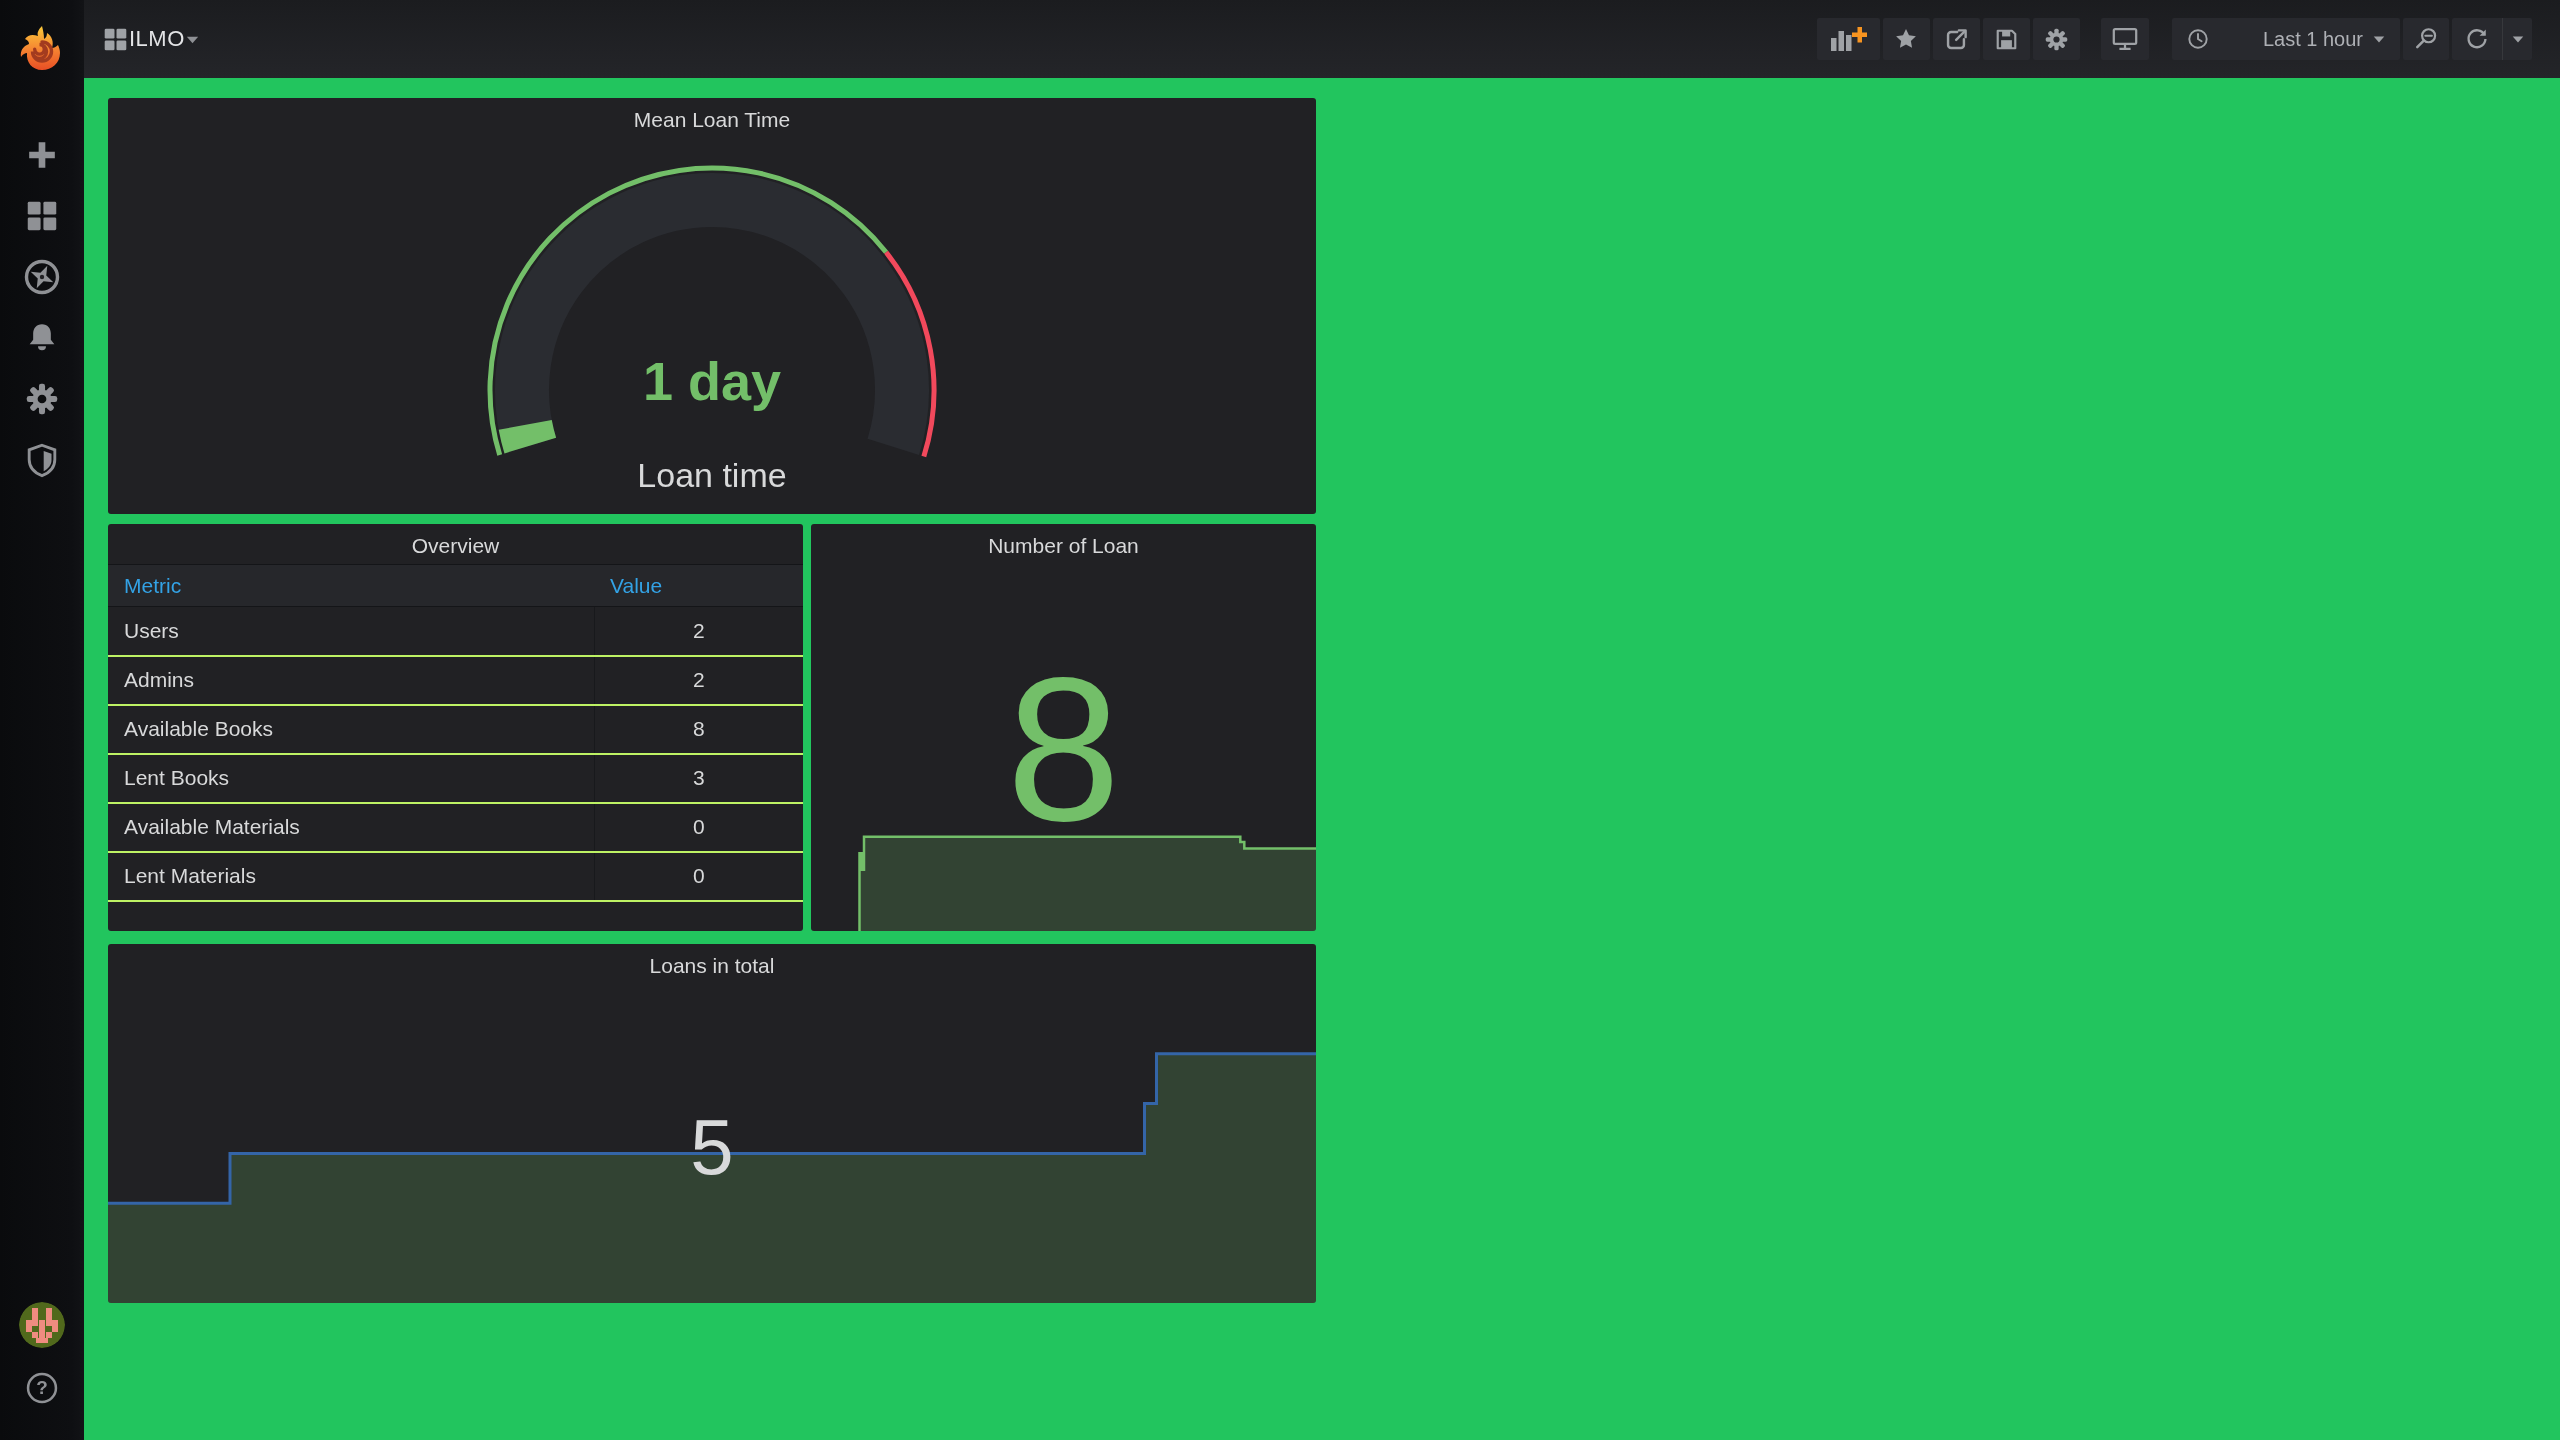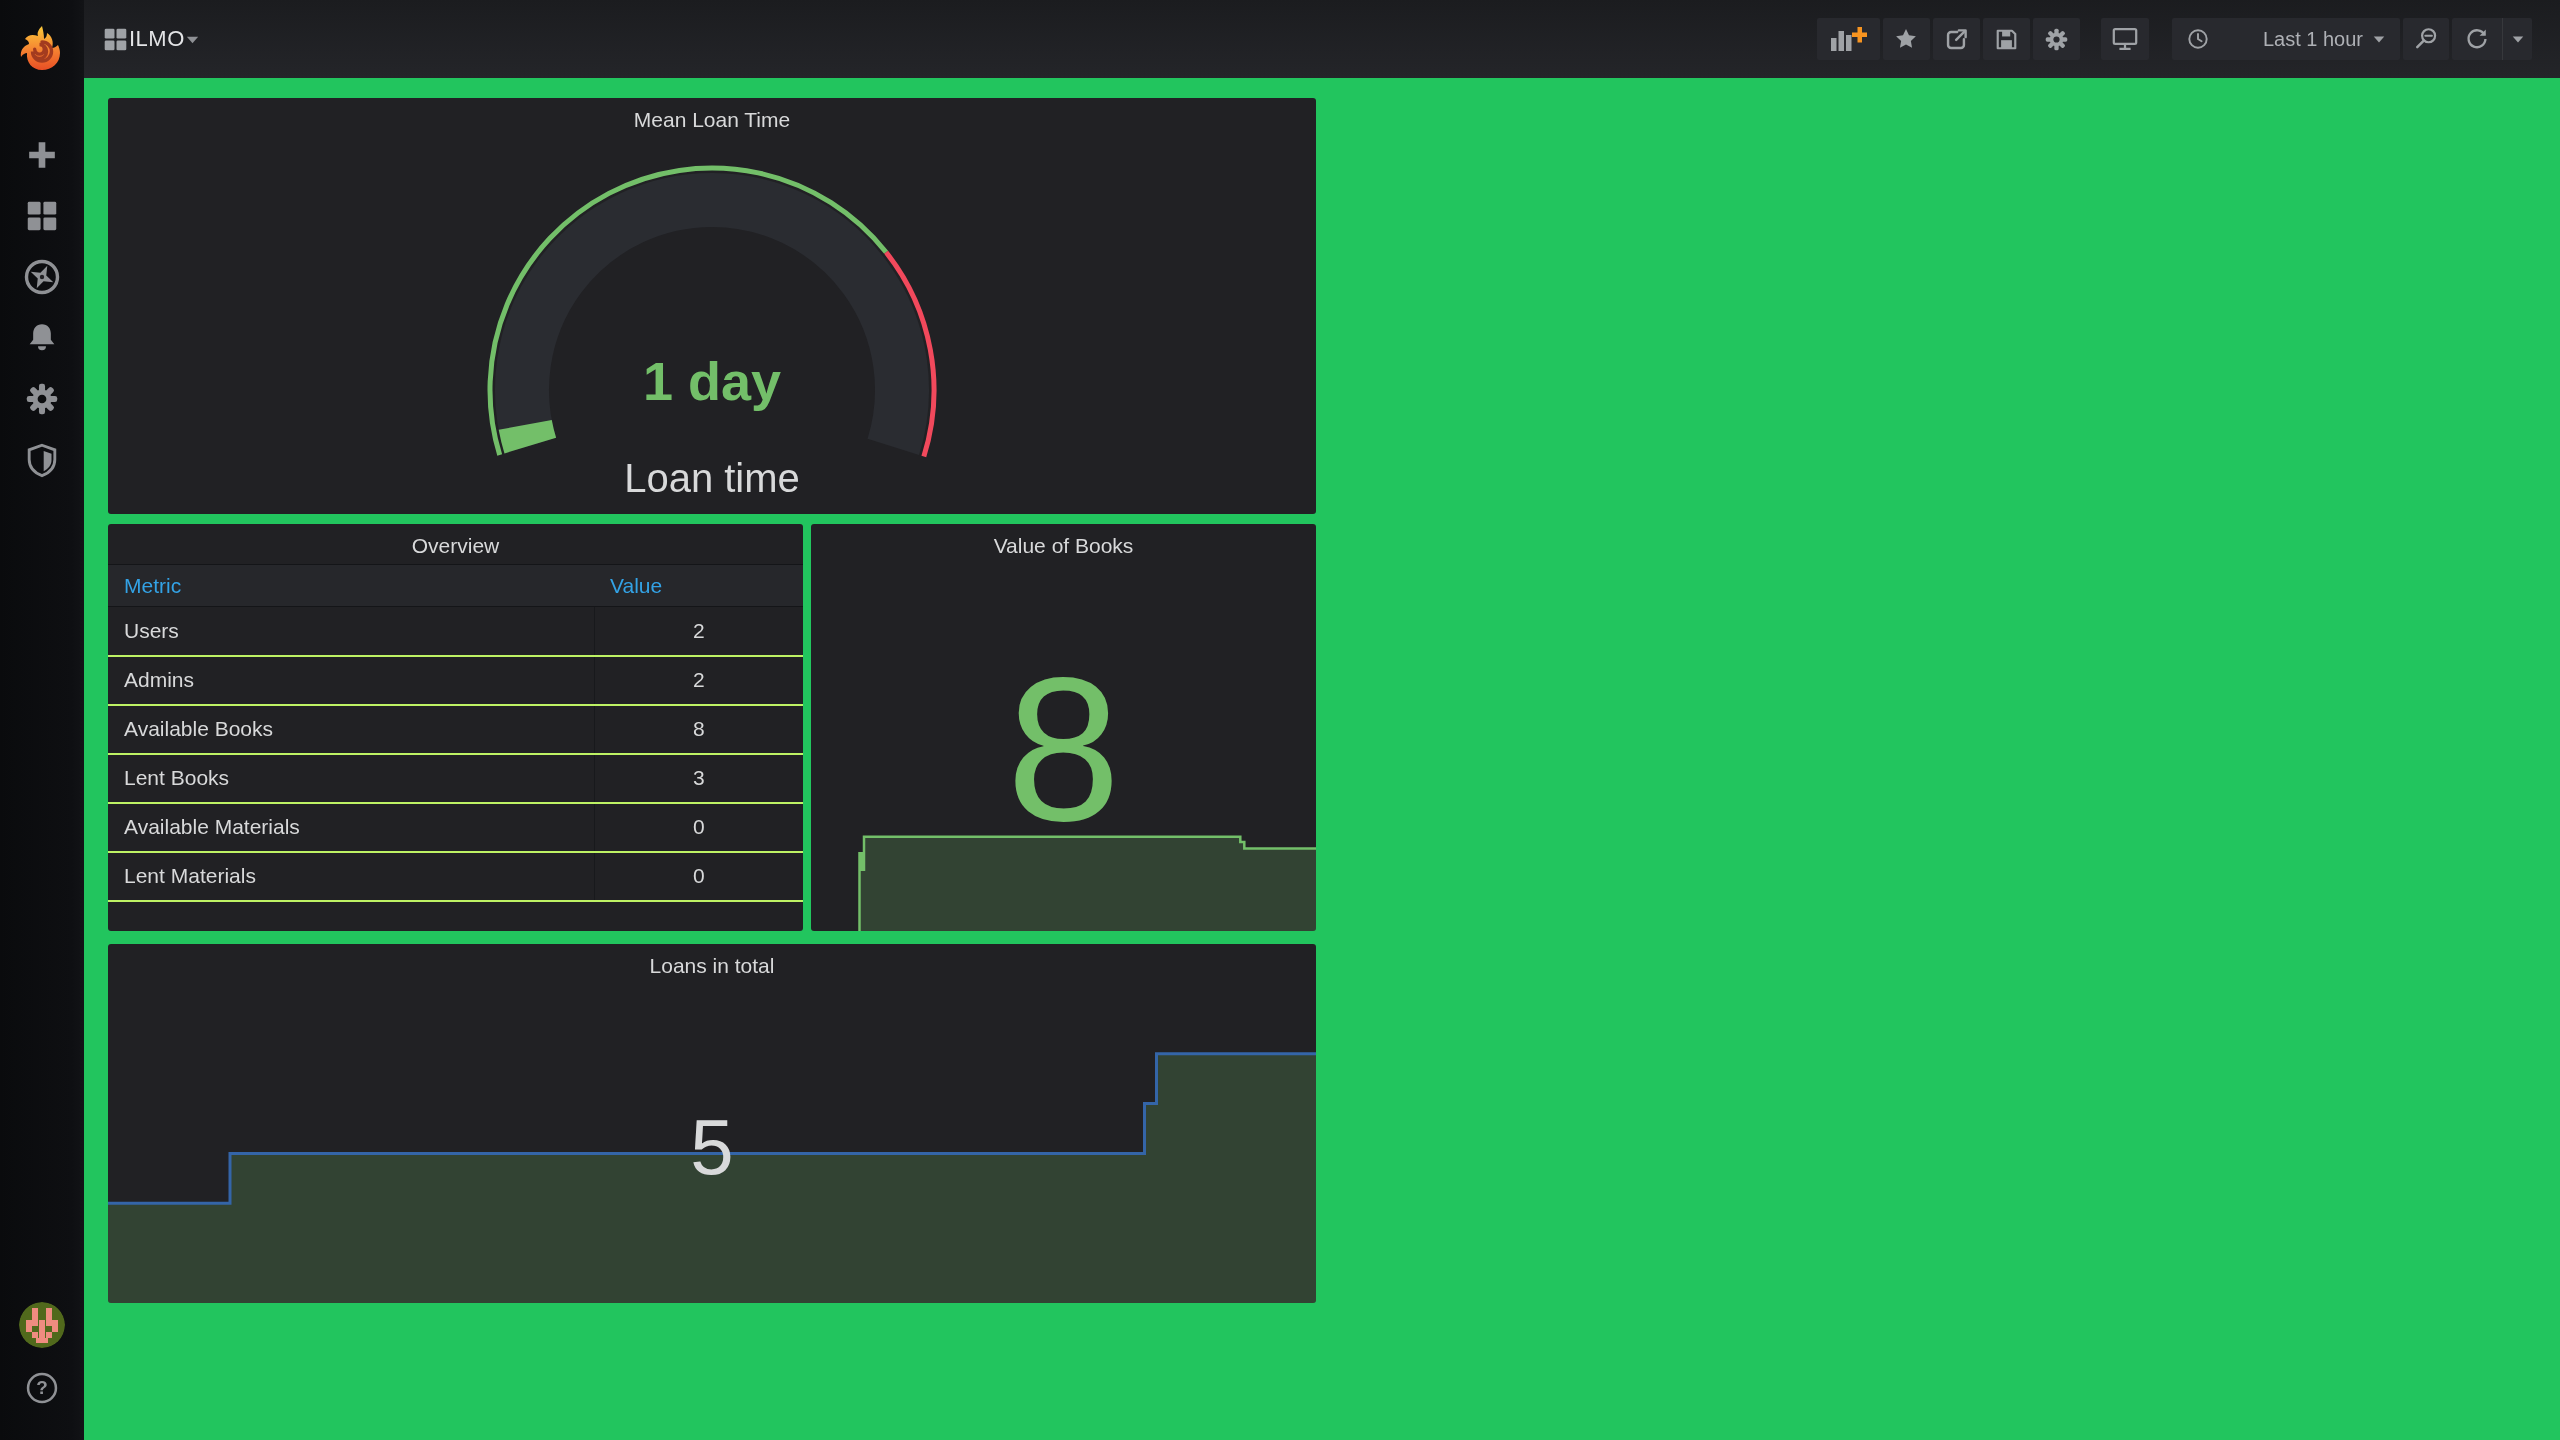--- a/index.html
+++ b/index.html
@@ -45,21 +45,21 @@
   #panel-gauge   { left:24px;  top:20px;  width:1208px; height:416px; }
   #panel-table   { left:24px;  top:446px; width:695px;  height:407px; }
   #panel-books   { left:727px; top:446px; width:505px;  height:407px; }
   #panel-loans   { left:24px;  top:866px; width:1208px; height:359px; }
 
   
   #gauge-svg { position:absolute; left:50%; margin-left:-230px; top:56px; }
   .gauge-value { position:absolute; top:252px; left:0; right:0; text-align:center;
                  font-size:54px; font-weight:700; color:#73BF69; }
   .gauge-label { position:absolute; top:358px; left:0; right:0; text-align:center;
-                 font-size:40px; color:#d8d9da; }
+                 font-size:34px; color:#d8d9da; }
 
   
   .tblwrap { position:absolute; top:40px; left:0; right:0; bottom:0; }
   table.grafana { width:100%; border-collapse:collapse; table-layout:fixed; }
   table.grafana th { height:42px; text-align:left; padding-left:16px; font-size:21px; font-weight:500;
                      color:#33A2E5; background:#26272b; border-top:1px solid #141518; border-bottom:1px solid #141518; cursor:pointer; }
   table.grafana td { height:49px; font-size:21px; color:#d8d9da; border-bottom:2px solid #bef264; }
   td.c-metric { padding-left:16px; }
   td.c-value  { text-align:center; border-left:1px solid #18191c; }
   col.metric { width:486px; }
@@ -332,21 +332,21 @@
               <tr>
                 <td class="c-metric">Lent Materials</td>
                 <td class="c-value">0</td>
               </tr>
             </tbody>
         </table>
       </div>
     </section>
 
     <section class="panel" id="panel-books">
-      <h2 class="panel-title">Value of Books</h2>
+      <h2 class="panel-title">Number of Loan</h2>
       <svg class="spark" id="books-spark" width="505" height="112">
           <path d="M48.5 112.0 L48.5 34.2 L50.5 34.2 L50.5 50.7 L53.0 50.7 L53.0 17.7 L429.3 17.7 L429.3 23.0 L433.3 23.0 L433.3 29.5 L505.0 29.5 L 505.0 112 L 48.5 112 Z" fill="rgba(115,191,105,0.22)" stroke="none"></path>
           <path d="M48.5 112.0 L48.5 34.2 L50.5 34.2 L50.5 50.7 L53.0 50.7 L53.0 17.7 L429.3 17.7 L429.3 23.0 L433.3 23.0 L433.3 29.5 L505.0 29.5" fill="none" stroke="#73BF69" stroke-width="2.5"></path>
         </svg>
       <div class="stat-big">
         <span id="books-value">8</span>
       </div>
     </section>
 
     <section class="panel" id="panel-loans">

